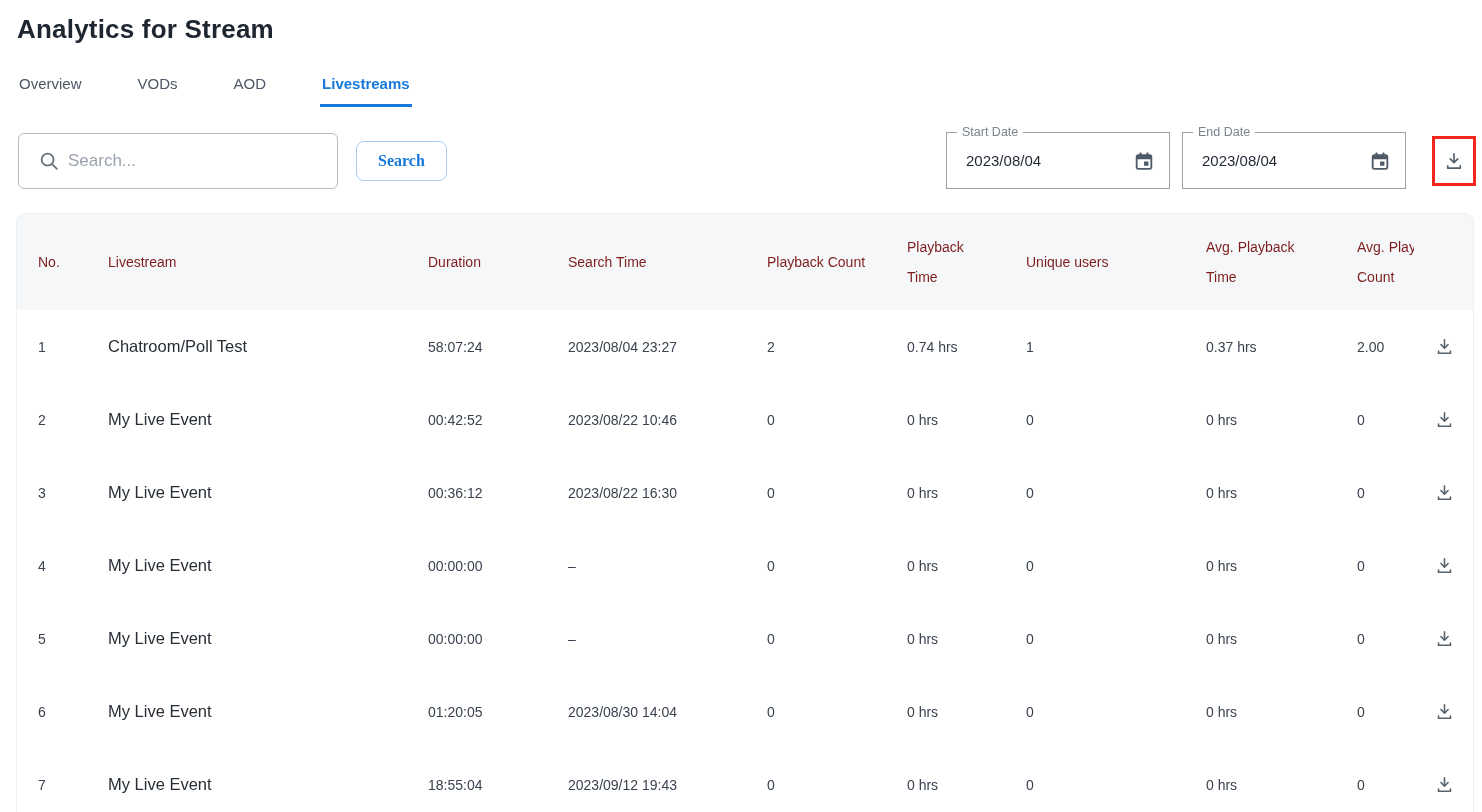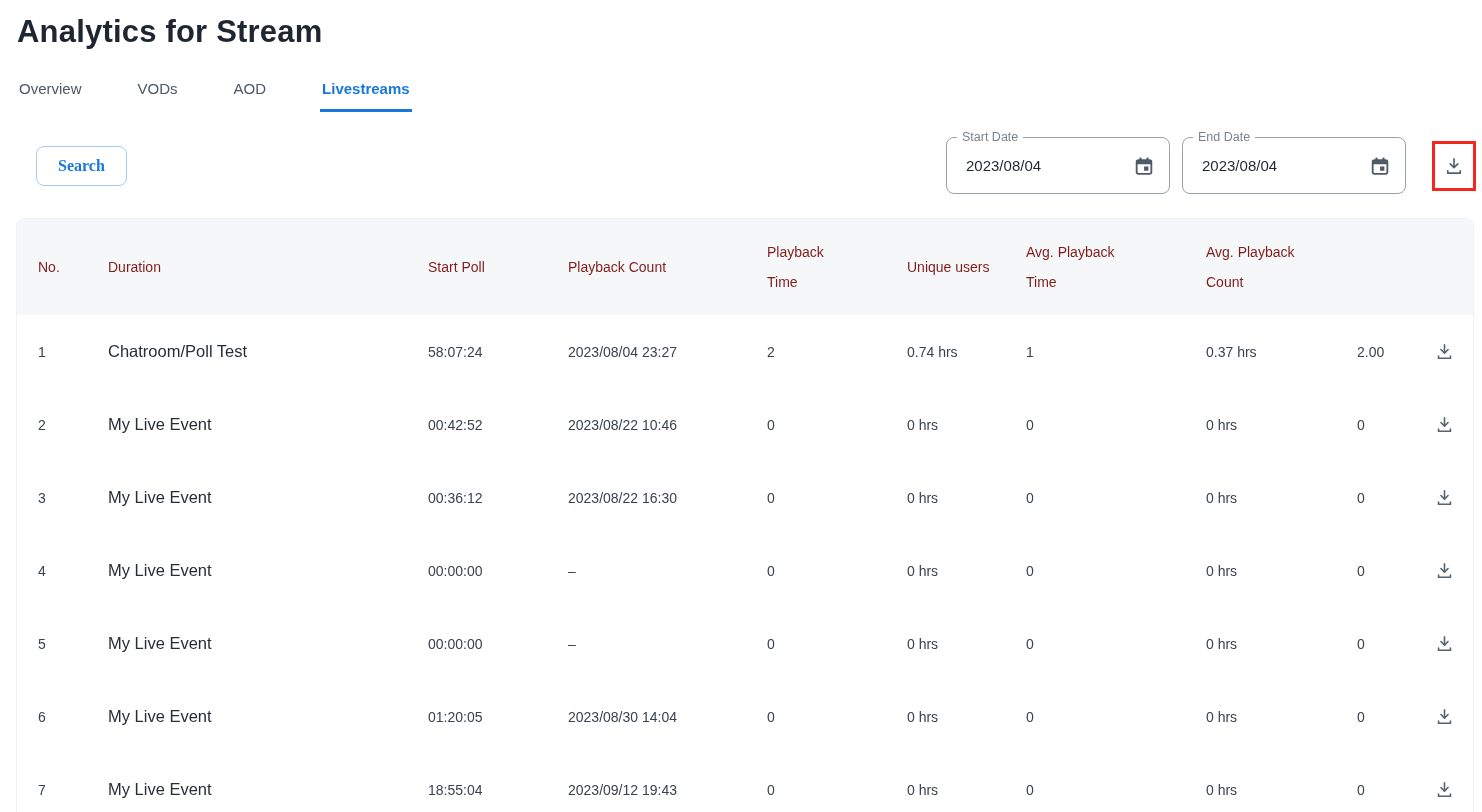--- a/index.html
+++ b/index.html
@@ -5,21 +5,21 @@
   * { box-sizing: border-box; }
   html,body { margin:0; padding:0; }
   body {
     width:1482px; height:812px; overflow:hidden;
     background:#ffffff;
     font-family:"Liberation Sans", sans-serif;
     color:#262d35;
   }
   .page-title {
     margin:14px 0 0 17px;
-    font-size:31px; font-weight:700; color:#1e2631; letter-spacing:.2px;
+    font-size:26px; font-weight:700; color:#1e2631; letter-spacing:.2px;
   }
   
   .tabs { display:flex; gap:52px; margin:30px 0 0 17px; }
   .tab {
     background:none; border:none; padding:0 2px 12px 2px;
     font-family:inherit; font-size:15px; font-weight:400; color:#4c5664;
     cursor:pointer; border-bottom:3px solid transparent;
   }
   .tab.active { color:#1778db; font-weight:700; border-bottom-color:#1778db; }
   
@@ -35,21 +35,21 @@
   }
   .search-box input::placeholder { color:#9aa3ad; }
   .search-btn {
     margin-left:18px; height:40px; padding:0 21px;
     border:1px solid #a7ccf4; border-radius:8px; background:#fff;
     font-family:Liberation Serif, serif; font-size:16px; font-weight:700; color:#1778db; cursor:pointer;
   }
   .dates { margin-left:auto; display:flex; align-items:center; gap:12px; }
   .datefield {
     position:relative; width:224px; height:57px;
-    border:1px solid #99a1a9; border-radius:8px; background:#fff;padding-left:40px;
+    border:1px solid #99a1a9; border-radius:0; background:#fff;padding-left:40px;
   }
   .dlabel {
     position:absolute; top:-8px; left:10px; background:#fff; padding:0 5px;
     font-size:12.5px; color:#79838e;
   }
   .dvalue {
     position:absolute; left:17px; top:0; height:100%; width:150px;
     border:none; outline:none; background:transparent;
     font-family:inherit; font-size:15px; color:#1f2833;
   }
@@ -89,20 +89,29 @@
 <h1 class="page-title">Analytics for Stream</h1>
 
 <nav class="tabs">
     <button class="tab">Overview</button>
     <button class="tab">VODs</button>
     <button class="tab">AOD</button>
     <button class="tab active">Livestreams</button>
   </nav>
 
 <div class="toolbar">
+  <div class="search-box">
+    <span class="sicon">
+      <svg width="22" height="22" viewBox="0 0 24 24" fill="none" stroke="#6a737d" stroke-width="2" stroke-linecap="round">
+        <circle cx="10.5" cy="10.5" r="6.5"></circle>
+        <path d="M15.4 15.4 L20.6 20.6"></path>
+      </svg>
+    </span>
+    <input placeholder="Search..." style="">
+  </div>
   <button class="search-btn">Search</button>
 
   <div class="dates">
     <div class="datefield">
       <span class="dlabel">Start Date</span>
       <input class="dvalue" value="2023/08/04" style="">
       <button class="calbtn">
         <svg width="22" height="22" viewBox="0 0 24 24">
           <rect x="4" y="5.5" width="16" height="15" rx="2" fill="none" stroke="#4e5b66" stroke-width="2"></rect>
           <rect x="4" y="5.5" width="16" height="4.6" fill="#4e5b66"></rect>
@@ -138,24 +147,27 @@
     </button>
   </div>
 </div>
 
 <section class="card">
   <div class="trow thead">
       <div class="th">
         <div class="line">No.</div>
       </div>
       <div class="th">
+        <div class="line">Livestream</div>
+      </div>
+      <div class="th">
         <div class="line">Duration</div>
       </div>
       <div class="th">
-        <div class="line">Start Poll</div>
+        <div class="line">Search Time</div>
       </div>
       <div class="th">
         <div class="line">Playback Count</div>
       </div>
       <div class="th">
         <div class="line">Playback</div>
         <div class="line">Time</div>
       </div>
       <div class="th">
         <div class="line">Unique users</div>

